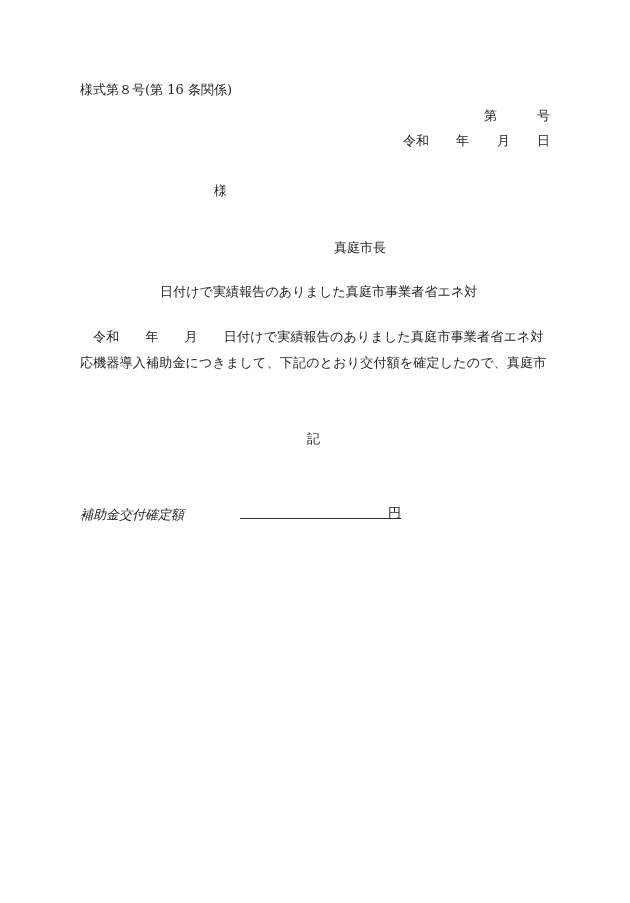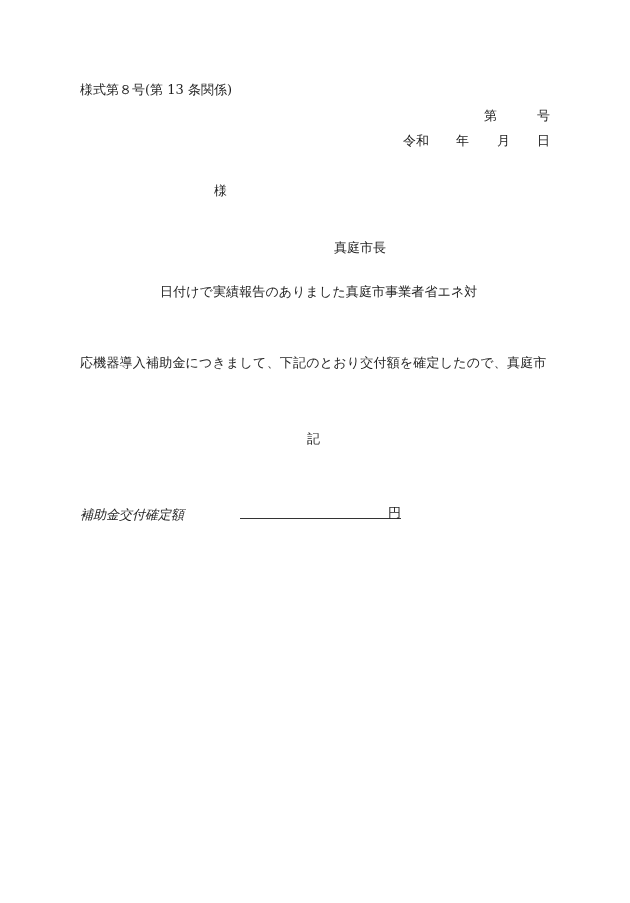--- a/index.html
+++ b/index.html
@@ -55,36 +55,39 @@
       height: 0;
       border-bottom: 1px solid #333;
     }
     .amount-unit { left: 388px; top: 505px; }
   </style>
 </head>
 <body>
 
 <div class="page">
 
-  <div class="abs form-number">様式第８号(第 13 条関係)</div>
+  <div class="abs form-number">様式第８号(第 16 条関係)</div>
 
   <div class="abs doc-no-dai">第</div>
   <div class="abs doc-no-go">号</div>
 
   <div class="abs date-era">令和</div>
   <div class="abs date-year">年</div>
   <div class="abs date-month">月</div>
   <div class="abs date-day">日</div>
 
   <div class="abs addressee-sama">様</div>
 
   <div class="abs issuer">真庭市長</div>
 
   <div class="abs title">日付けで実績報告のありました真庭市事業者省エネ対</div>
 
+  <div class="abs body-line bl1">
+    <span style="display:inline-block;width:13px;"></span><span>令和</span><span style="display:inline-block;width:26px;"></span><span>年</span><span style="display:inline-block;width:26px;"></span><span>月</span><span style="display:inline-block;width:26px;"></span><span>日付けで実績報告のありました真庭市事業者省エネ対</span>
+  </div>
   <div class="abs body-line bl2">応機器導入補助金につきまして、下記のとおり交付額を確定したので、真庭市</div>
 
   <div class="abs ki">記</div>
 
   <div class="abs amount-label">補助金交付確定額</div>
   <div class="amount-line"></div>
   <div class="abs amount-unit">円</div>
 
 </div>
 

